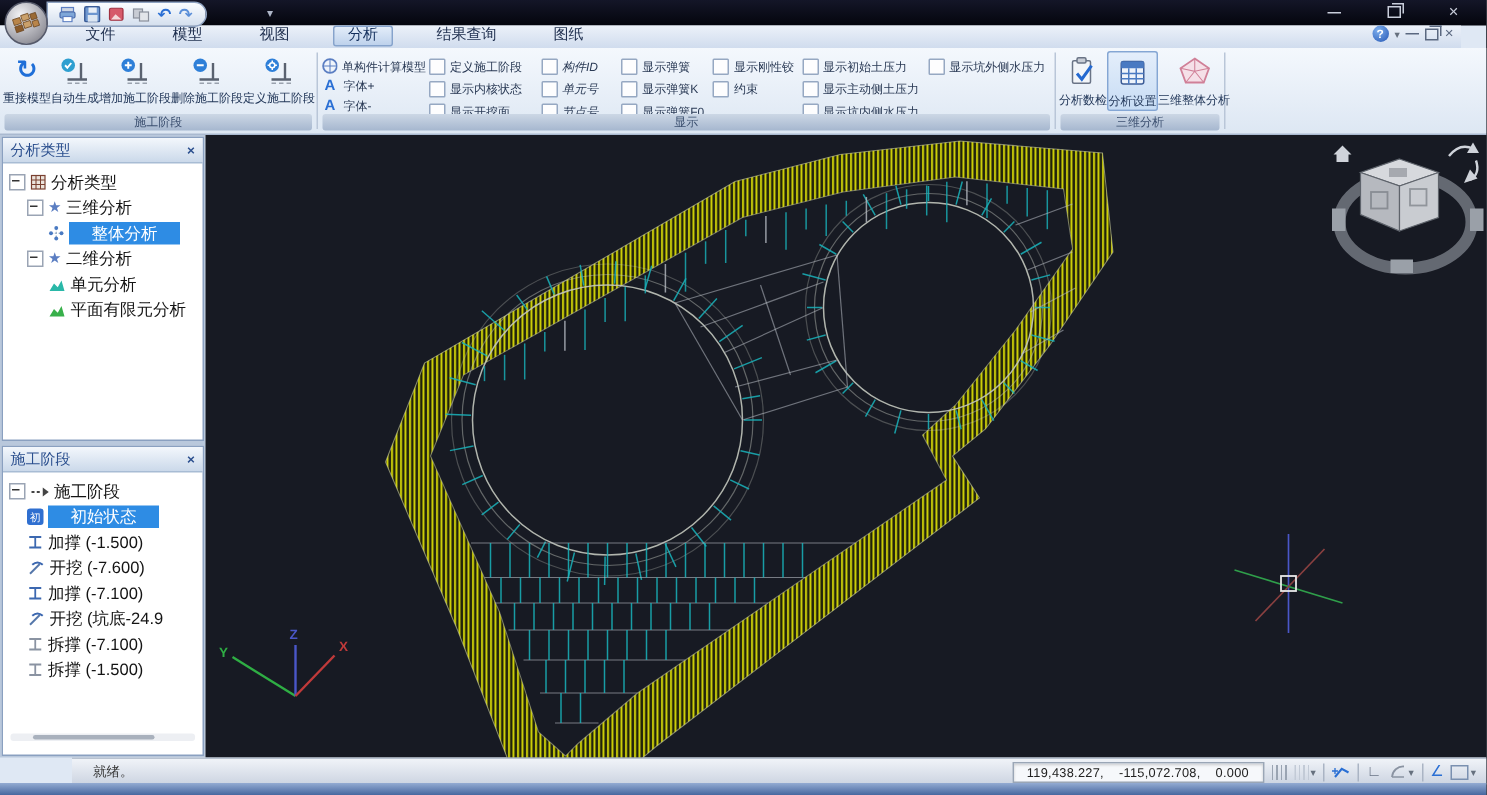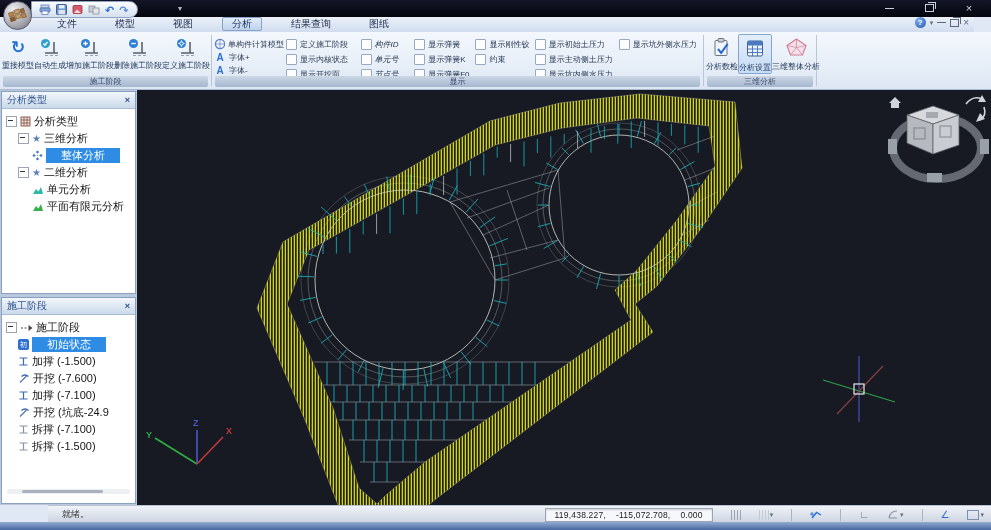--- a/index.html
+++ b/index.html
@@ -89,21 +89,21 @@
 
   
   .viewport{position:absolute;left:137px;top:90px;width:854px;height:415px;background:#171a23;}
   .viewport svg{position:absolute;left:0;top:0;}
 
   
   .statusbar{position:absolute;left:0;right:0;top:505px;height:17px;
     background:linear-gradient(#f0f3f8,#ccd4e1);border-top:1px solid #b8c2d0;
     display:flex;align-items:center;font-size:9px;color:#333;margin-left:48px;}
   .ready{padding-left:14px;}
-  .sb-right{margin-left:auto;display:flex;align-items:center;gap:18px;padding-right:7px;}
+  .sb-right{margin-left:auto;display:flex;align-items:center;gap:5px;padding-right:7px;}
   .coords{border:1px solid #9aa6b6;background:#f6f8fb;box-shadow:inset 0 1px 2px rgba(0,0,0,.18);
     padding:1px 9px;font-size:8.5px;color:#222;letter-spacing:.2px;display:flex;gap:10px;}
   .vdiv{width:1px;height:12px;background:#aab4c4;}
   .sbico{display:flex;align-items:center;gap:1px;}
   .gridico{width:10px;height:10px;background:repeating-linear-gradient(90deg,#9aa4b2 0 1px,transparent 1px 3px);}
   .gridico.lite{background:repeating-linear-gradient(90deg,#c2cad6 0 1px,transparent 1px 3px);}
   .dd{font-size:7px;color:#66707e;}
   .uang{font-size:10px;line-height:10px;}
   .selrect{width:10px;height:8px;border:1px solid #7a90b0;display:inline-block;}
   .bottomstrip{position:absolute;left:0;right:0;top:522px;height:8px;

